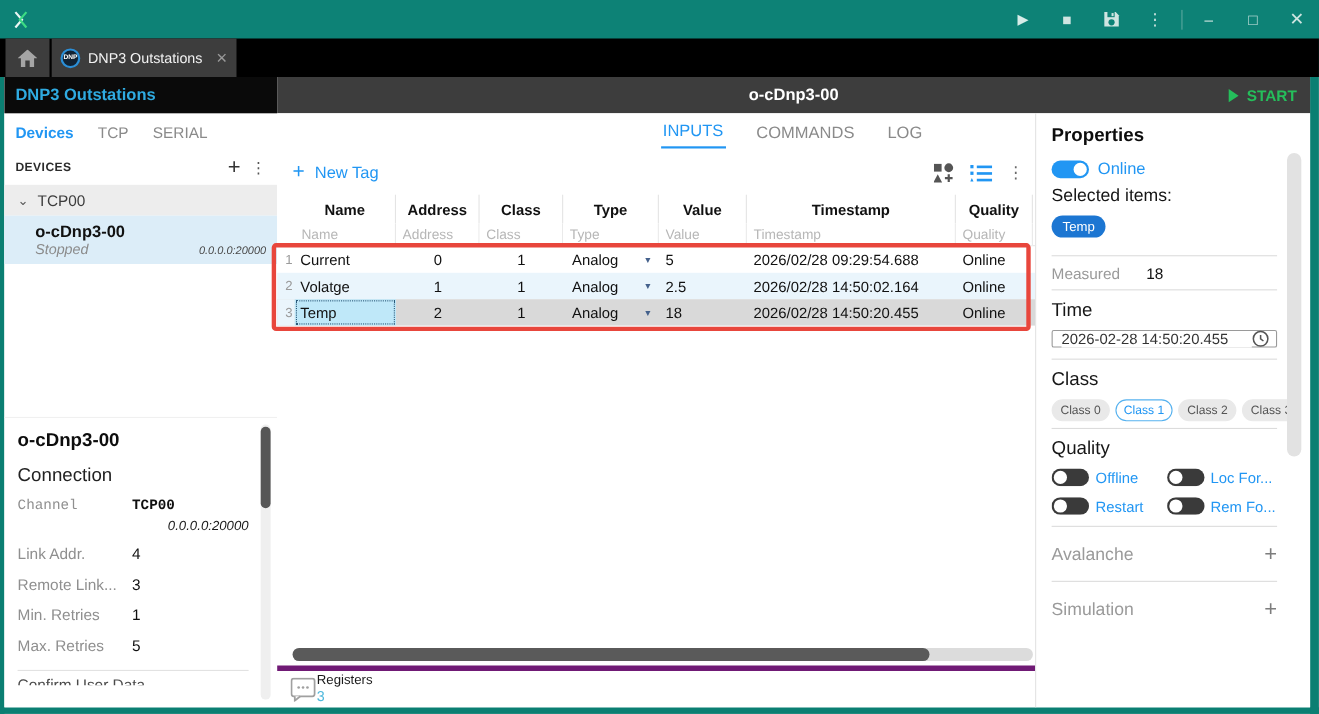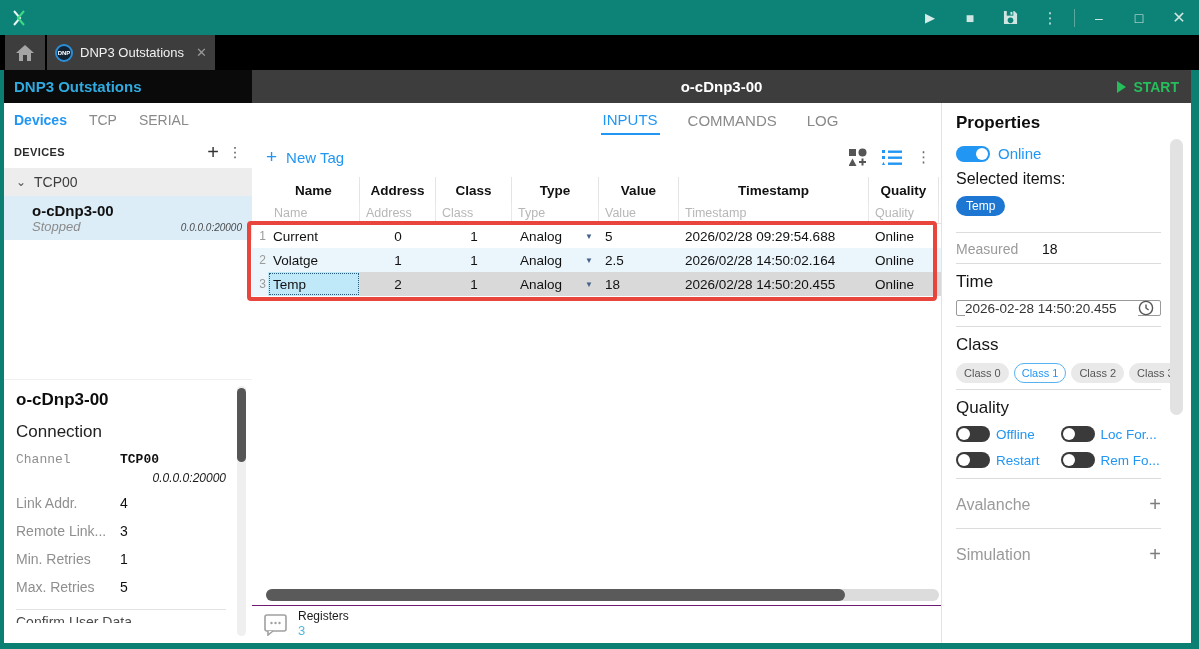--- a/index.html
+++ b/index.html
@@ -99,21 +99,21 @@
   .r1 { background:#fff; }
   .r2 { background:#eaf5fc; }
   .r3 { background:#d9d9d9; }
   .r3 .c-num { background:#eaf5fc; }
   .cell-temp { background:#bfe8f9; outline:1px dotted #2b5a7a; outline-offset:-2px; }
   .annotation-box { position:absolute; left:-5px; top:118px; width:690px; height:80px; border:4px solid #e8463c; border-radius:4px; pointer-events:none; z-index:5; }
 
   .table-spacer { flex:1; }
   .hscroll { height:12px; margin:0 2px 4px 14px; background:#dcdcdc; border-radius:6px; position:relative; flex:none; }
   .hscroll-thumb { position:absolute; left:0; top:0; height:12px; width:86%; background:#5a5a5a; border-radius:6px; }
-  .statusbar { height:38px; border-top:1px solid #701a75; display:flex; align-items:center; padding-left:12px; gap:10px; flex:none; }
+  .statusbar { height:38px; border-top:5px solid #701a75; display:flex; align-items:center; padding-left:12px; flex:none; }
   .reg-text { display:flex; flex-direction:column; line-height:1.15; }
   .reg-label { font-size:12px; color:#1a1a1a; }
   .reg-count { font-size:13px; color:#4fb8dc; }
 
   
   .props { width:250px; flex:none; border-left:1px solid #e3e3e3; position:relative; padding:10px 30px 0 14px; overflow:hidden; background:#fff; }
   .props-title { font-size:17px; font-weight:700; color:#0d0d0d; margin-bottom:12px; }
   .online-row { display:flex; align-items:center; gap:8px; margin-bottom:8px; }
   .toggle { width:34px; height:16px; border-radius:9px; position:relative; flex:none; }
   .toggle.on { background:#2196f3; }

